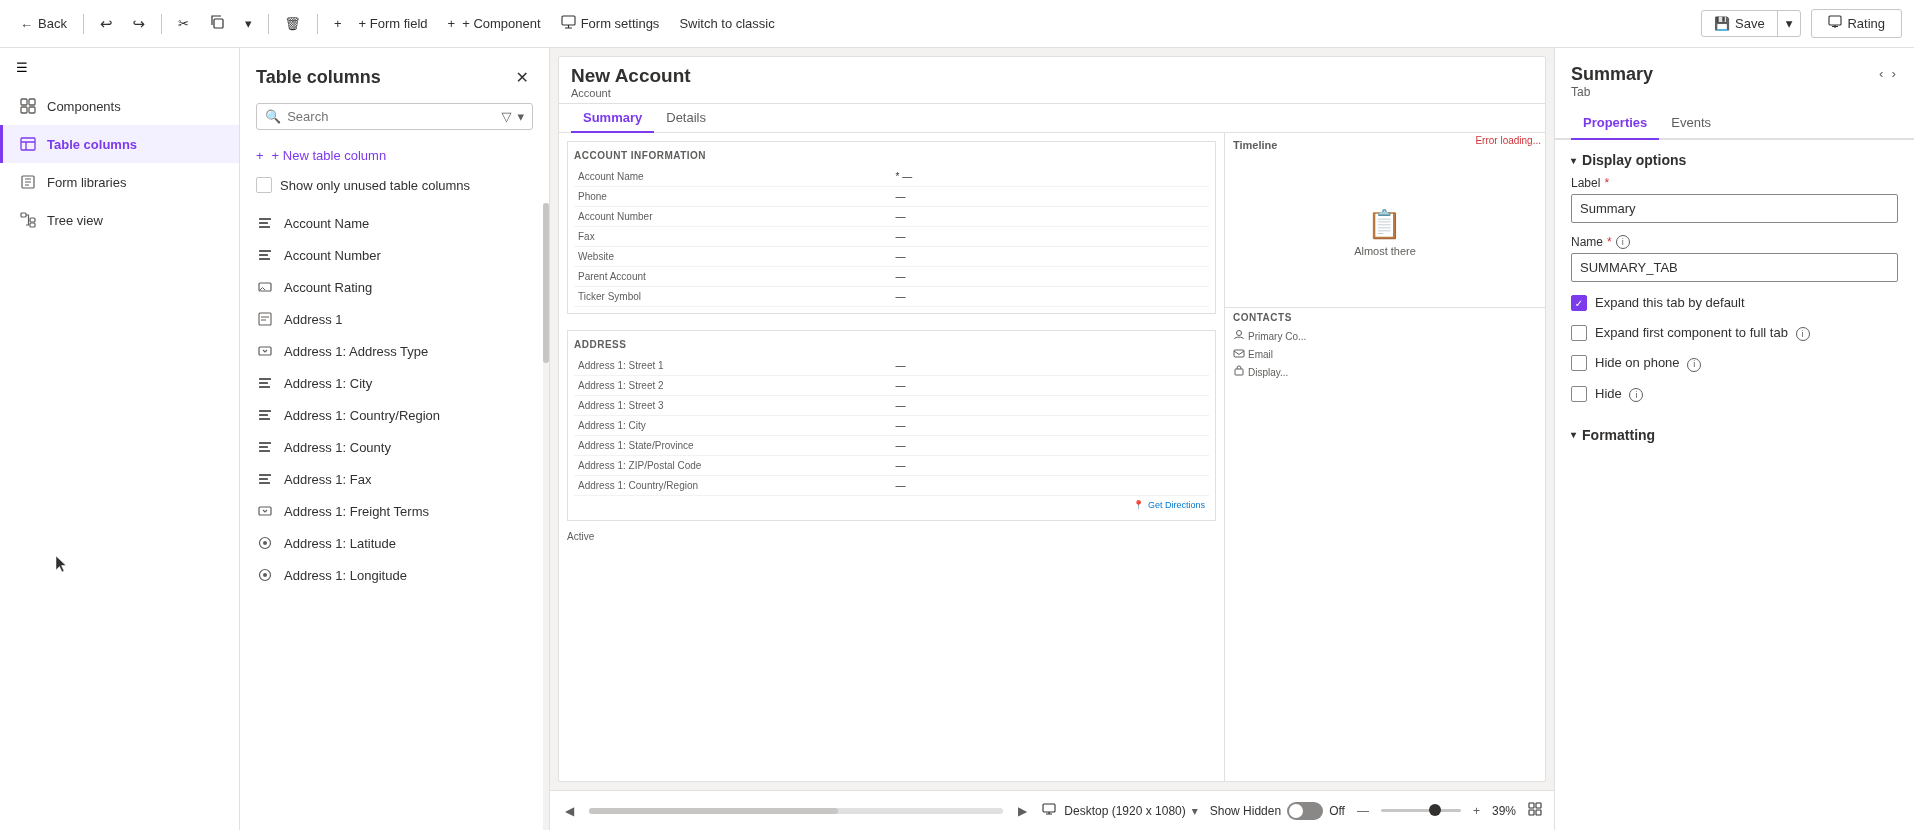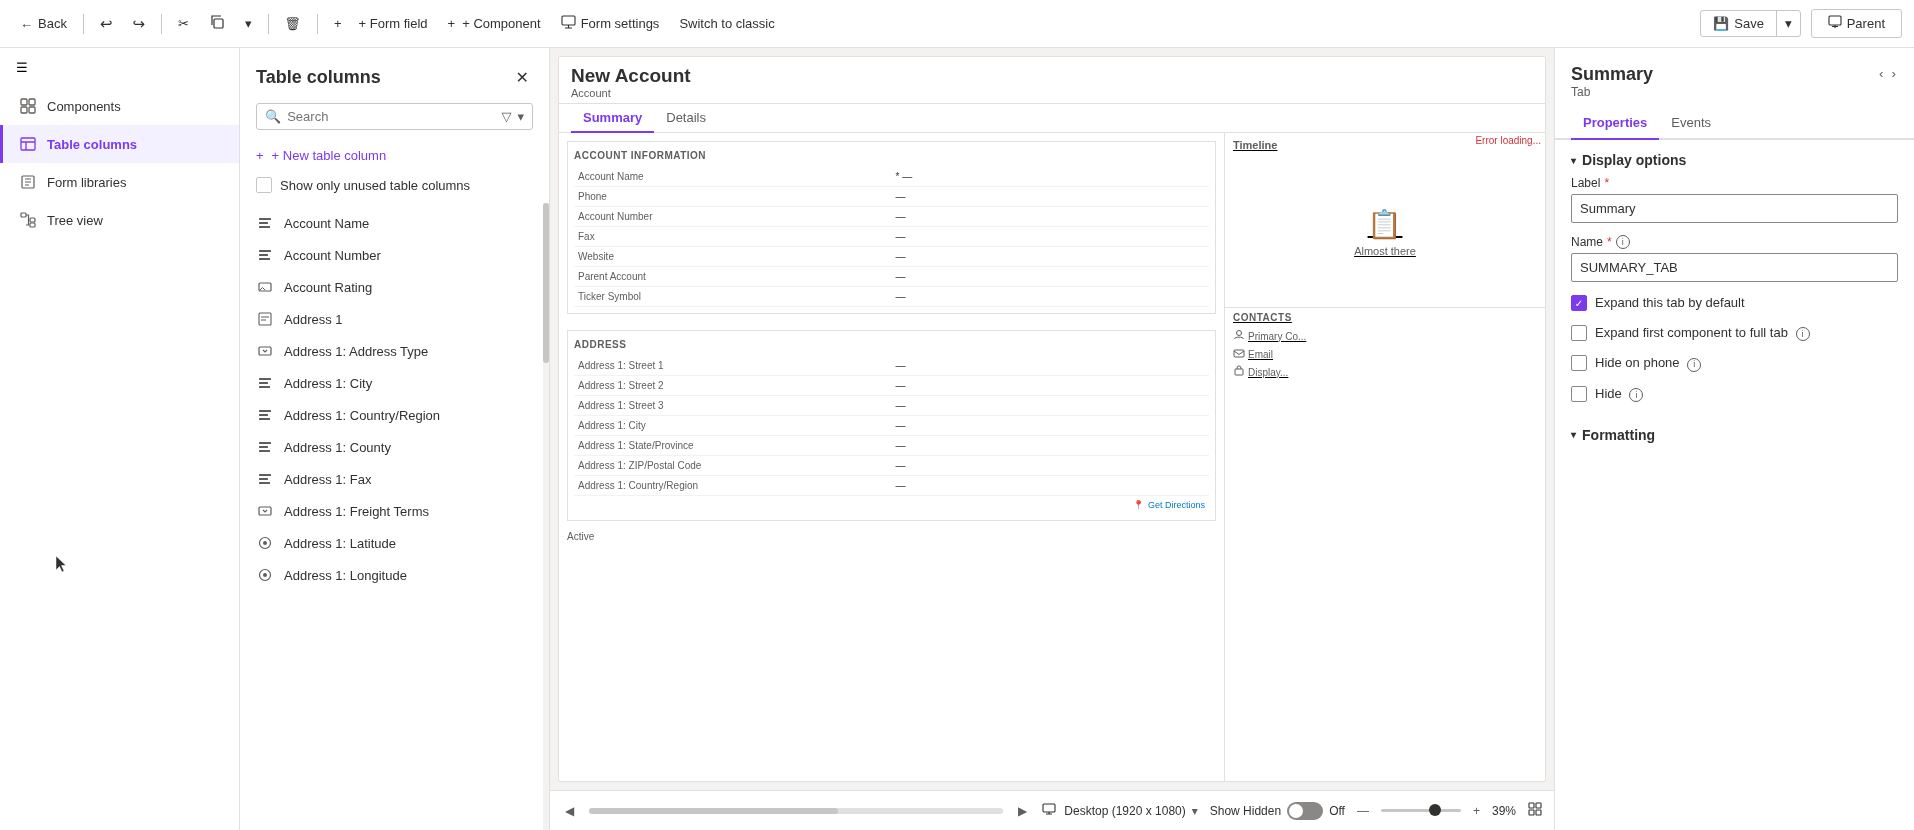--- a/index.html
+++ b/index.html
@@ -154,21 +154,21 @@
       font-size: 10px; color: #605e5c; text-transform: uppercase;
       letter-spacing: 0.5px; padding: 2px 0 6px; font-weight: 600;
     }
     .form-field-row {
       display: flex; align-items: center; padding: 2px 0;
       font-size: 10px; color: #323130; border-bottom: 1px solid #f3f2f1;
     }
     .form-field-label { flex: 1; color: #605e5c; padding: 2px 4px; }
     .form-field-value { flex: 1; color: #323130; padding: 2px 4px; }
     .form-right-col {
-      width: 320px; position: relative; text-decoration: underline;
+      width: 320px; position: relative;
     }
     .timeline-header {
       padding: 6px 8px; font-size: 11px; color: #605e5c; font-weight: 600;
     }
     .timeline-empty {
       display: flex; flex-direction: column; align-items: center;
       justify-content: center; height: 150px; color: #605e5c; font-size: 11px;
     }
     .error-loading {
       position: absolute; top: 2px; right: 4px; font-size: 10px; color: #d13438;
@@ -362,21 +362,21 @@
       <span>▾</span>
     </button>
   </div>
   <button class="toolbar-publish">
     <span>
       <svg width="14" height="14" viewBox="0 0 14 14" fill="none">
           <rect x="1" y="1" width="12" height="9" rx="1" stroke="#323130" stroke-width="1.1"></rect>
           <path d="M4 11.5h6M7 10v3" stroke="#323130" stroke-width="1.1"></path>
         </svg>
     </span>
-    <span>Parent</span>
+    <span>Rating</span>
   </button>
 </div>
 
 <div class="main-layout">
 
   <div class="left-sidebar">
     <div class="sidebar-hamburger">
       <span>☰</span>
     </div>
     <div class="sidebar-item">

